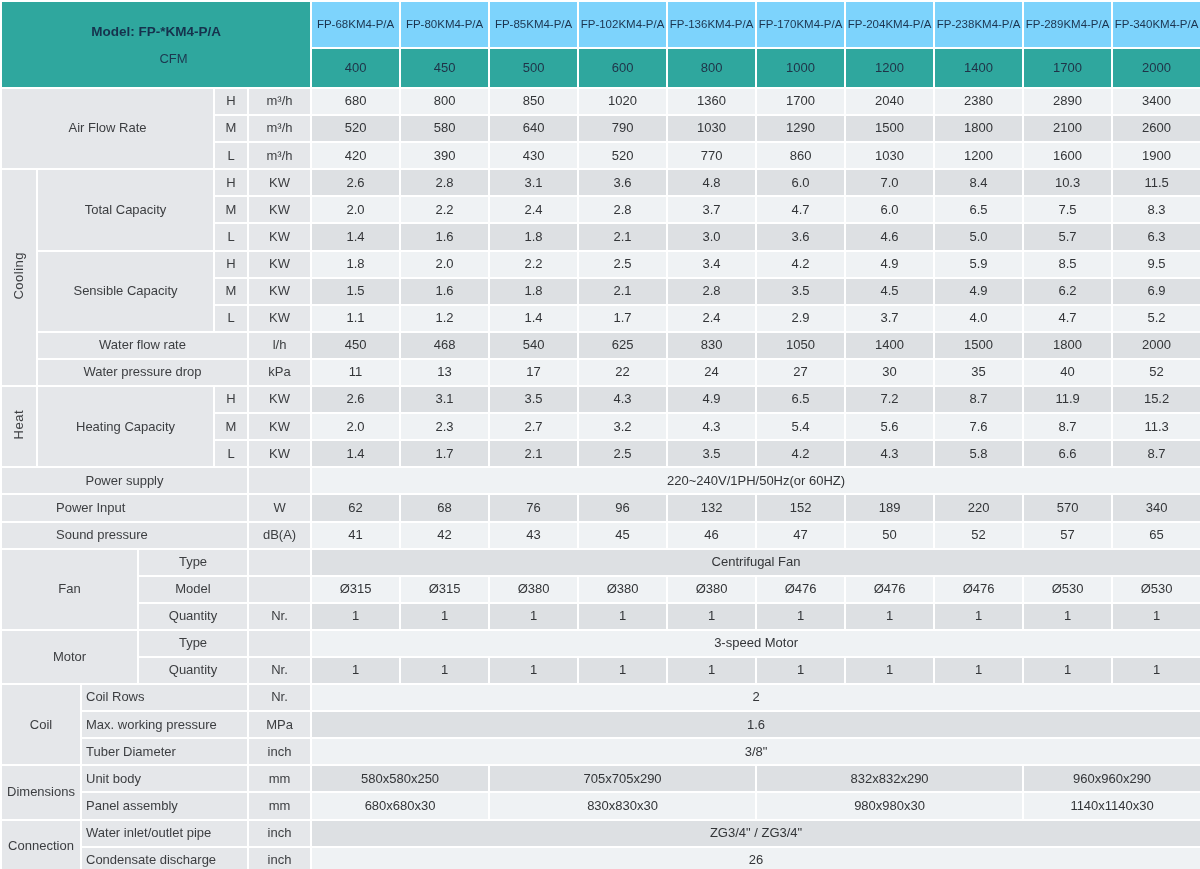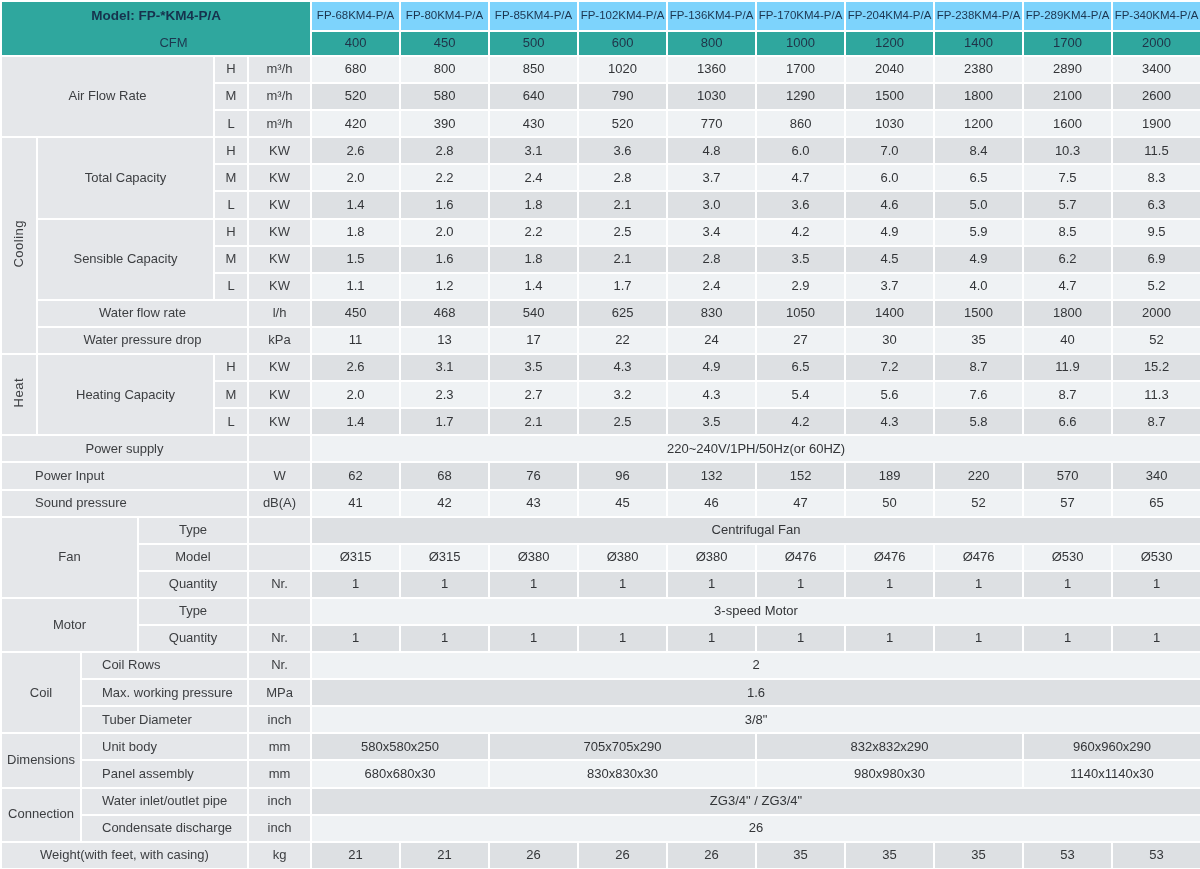--- a/index.html
+++ b/index.html
@@ -8,29 +8,29 @@
     width:1200px;height:869px;
     border-collapse:collapse;table-layout:fixed;
     font-family:"Liberation Sans",sans-serif;
     font-size:13px;color:#333538;background:#ffffff;
   }
   td{border:2px solid #ffffff;padding:0;text-align:center;vertical-align:middle;line-height:1.1;}
   thead tr.model-row{height:29px;}
   thead tr.cfm-row{height:25px;}
   tbody tr{height:27px;}
   
-  .th-left{background:#2fa79e;color:#16324d;padding:0;}
+  .th-left{background:#2fa79e;color:#16324d;padding:16px;}
   .th-left .model-line{font-weight:bold;font-size:13.5px;height:29px;display:flex;align-items:center;justify-content:center;}
   .th-left .cfm-line{font-size:13px;height:24px;display:flex;align-items:center;justify-content:center;color:#1d3850;margin-left:35px;}
   td.thm{background:#7dd3fc;color:#1c3550;font-size:11.5px;white-space:nowrap;overflow:visible;}
   td.thc{background:#2fa79e;color:#1f3348;font-size:13px;}
   
   td.g,td.gv,td.l,td.ll,td.l2,td.s,td.u{background:#e5e7ea;color:#3c3e41;}
-  td.ll{text-align:left;padding-left:20px;}
-  td.l2{text-align:left;padding-left:33px;}
+  td.ll{text-align:left;padding-left:4px;}
+  td.l2{text-align:left;padding-left:54px;}
   .vtext{writing-mode:vertical-rl;transform:rotate(180deg);display:inline-block;letter-spacing:0.5px;}
   
   tr.even td.v{background:#eff2f4;}
   tr.odd  td.v{background:#dde0e3;}
 </style>
 </head>
 <body>
 
 <div class="wrap">
   <table>

